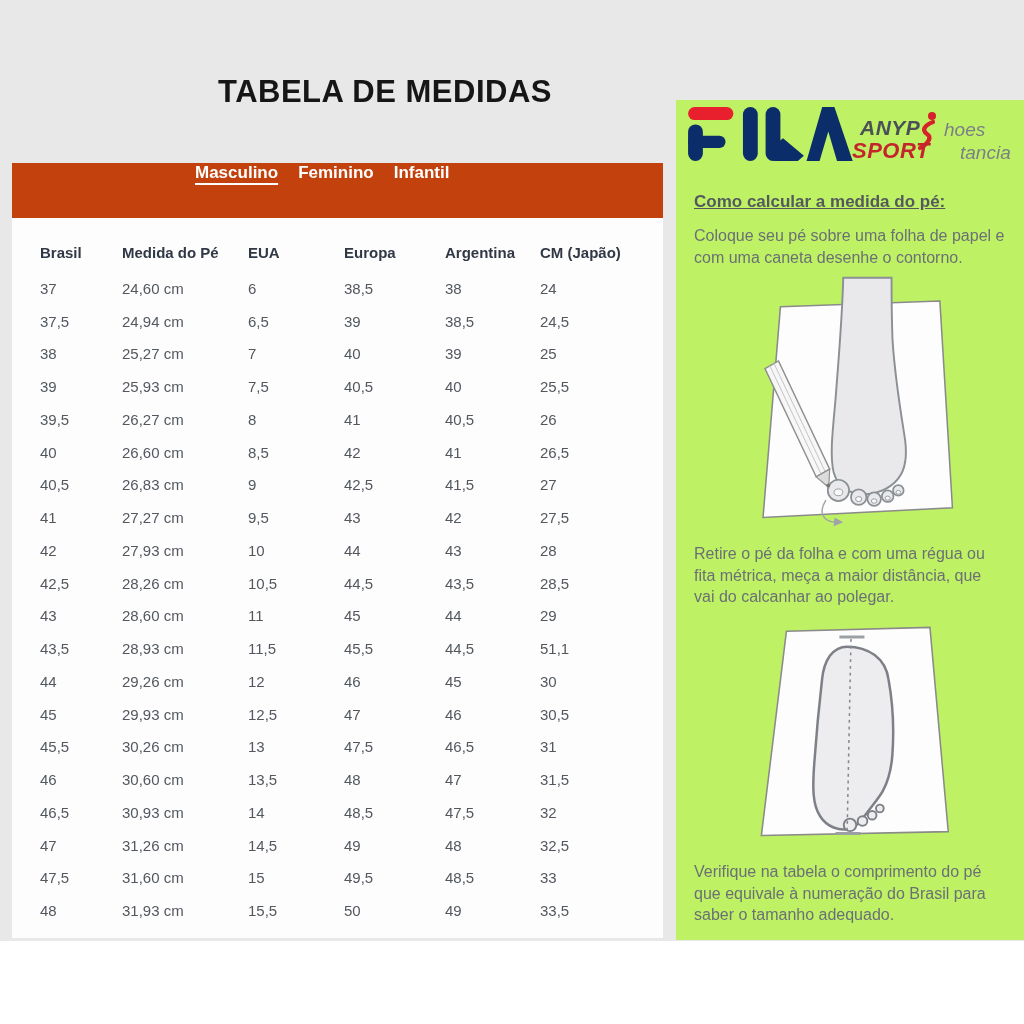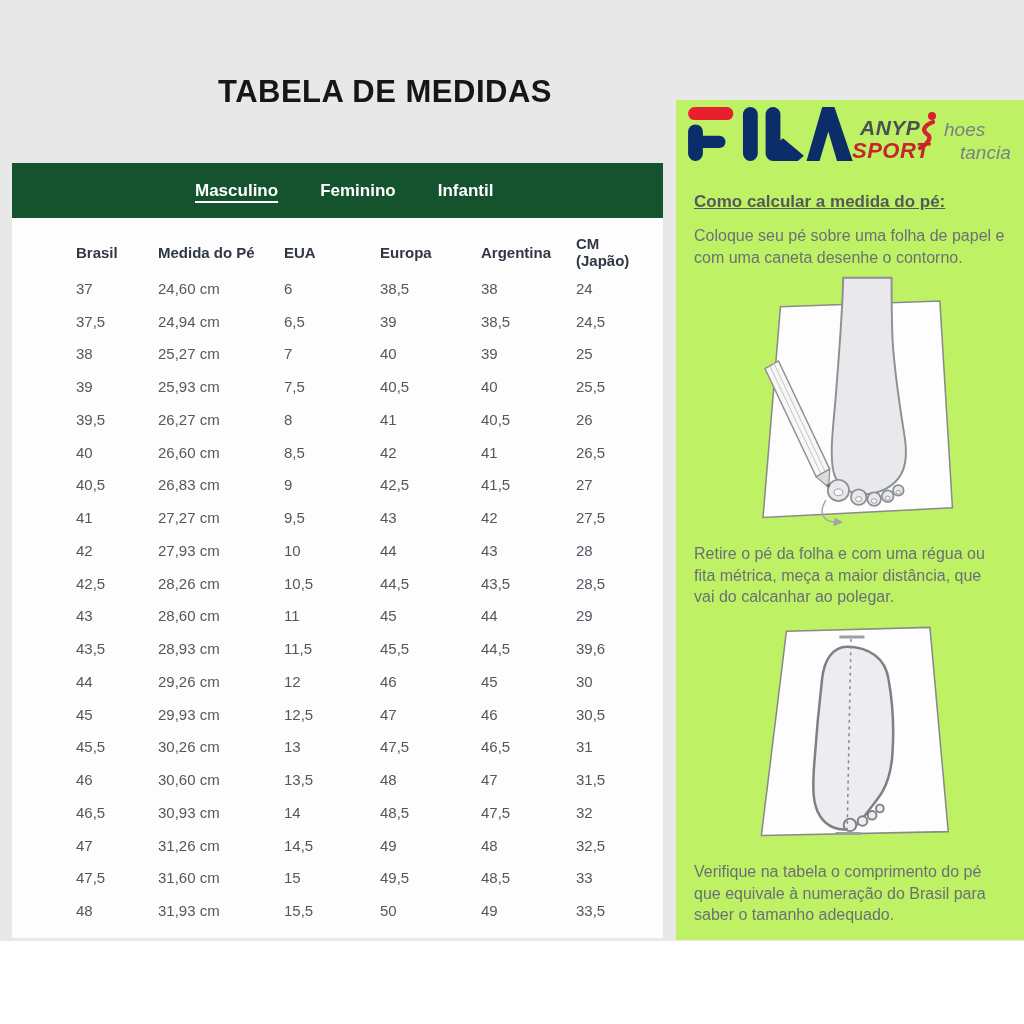--- a/index.html
+++ b/index.html
@@ -16,27 +16,27 @@
     position:absolute; top:74px; left:0; width:770px; text-align:center;
     font-size:31px; font-weight:bold; letter-spacing:0.5px; color:#161616;
   }
 
   
   .size-card {
     position:absolute; left:12px; top:163px; width:651px; height:775px;
     background:#fdfdfd;
   }
   .tabs-bar {
-    height:55px; background:#14532d; display:flex; align-items:center;
-    padding-left:183px; gap:42px;
+    height:55px; background:#c2410c; display:flex; align-items:flex-start;
+    padding-left:183px; gap:20px;
   }
   .tab { color:#ffffff; font-size:17px; font-weight:bold; cursor:pointer; white-space:nowrap; }
   .tab.active { text-decoration:underline; text-underline-offset:5px; text-decoration-thickness:2px; }
 
-  .table-wrap { padding:14px 8px 0 28px;margin-left:36px; }
+  .table-wrap { padding:14px 8px 0 28px; }
   .thead-row, .trow {
     display:grid;
     grid-template-columns:82px 126px 96px 101px 95px 1fr;
     align-items:center;
   }
   .thead-row { height:40px; font-size:15px; font-weight:bold; color:#313845; }
   .trow { height:32.75px; font-size:15px; color:#53585f; }
 
   
   .right-card {
@@ -167,21 +167,21 @@
           <div>45</div>
           <div>44</div>
           <div>29</div>
         </div>
         <div class="trow">
           <div>43,5</div>
           <div>28,93 cm</div>
           <div>11,5</div>
           <div>45,5</div>
           <div>44,5</div>
-          <div>39,6</div>
+          <div>51,1</div>
         </div>
         <div class="trow">
           <div>44</div>
           <div>29,26 cm</div>
           <div>12</div>
           <div>46</div>
           <div>45</div>
           <div>30</div>
         </div>
         <div class="trow">

